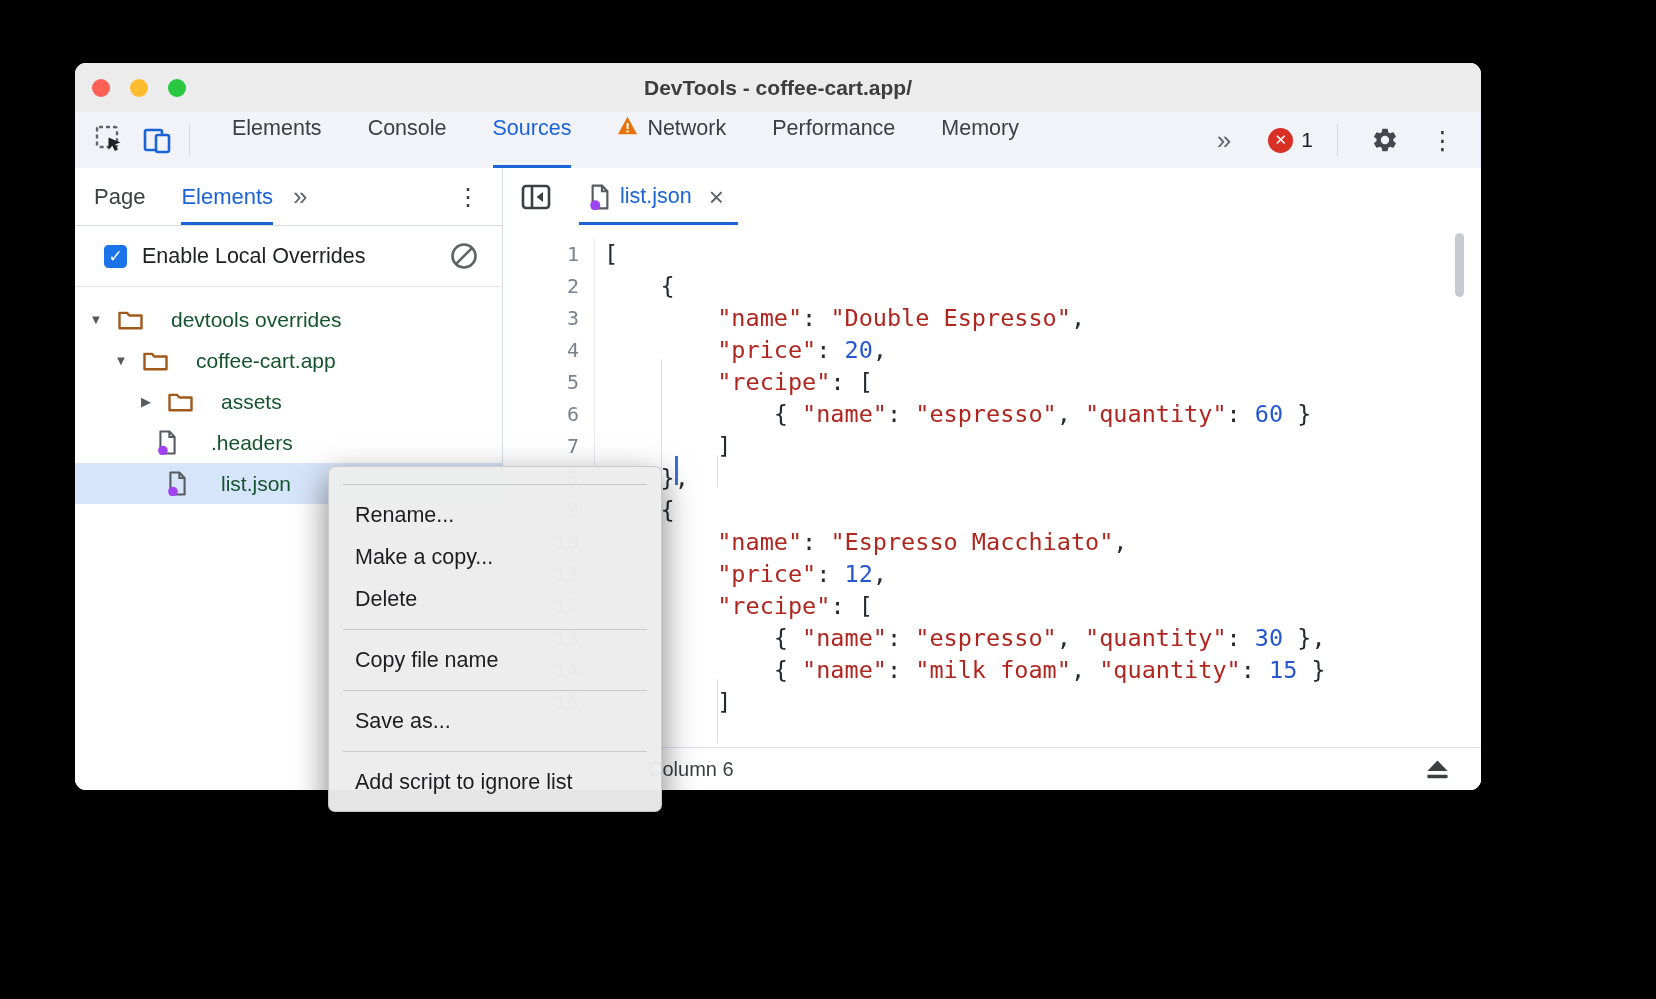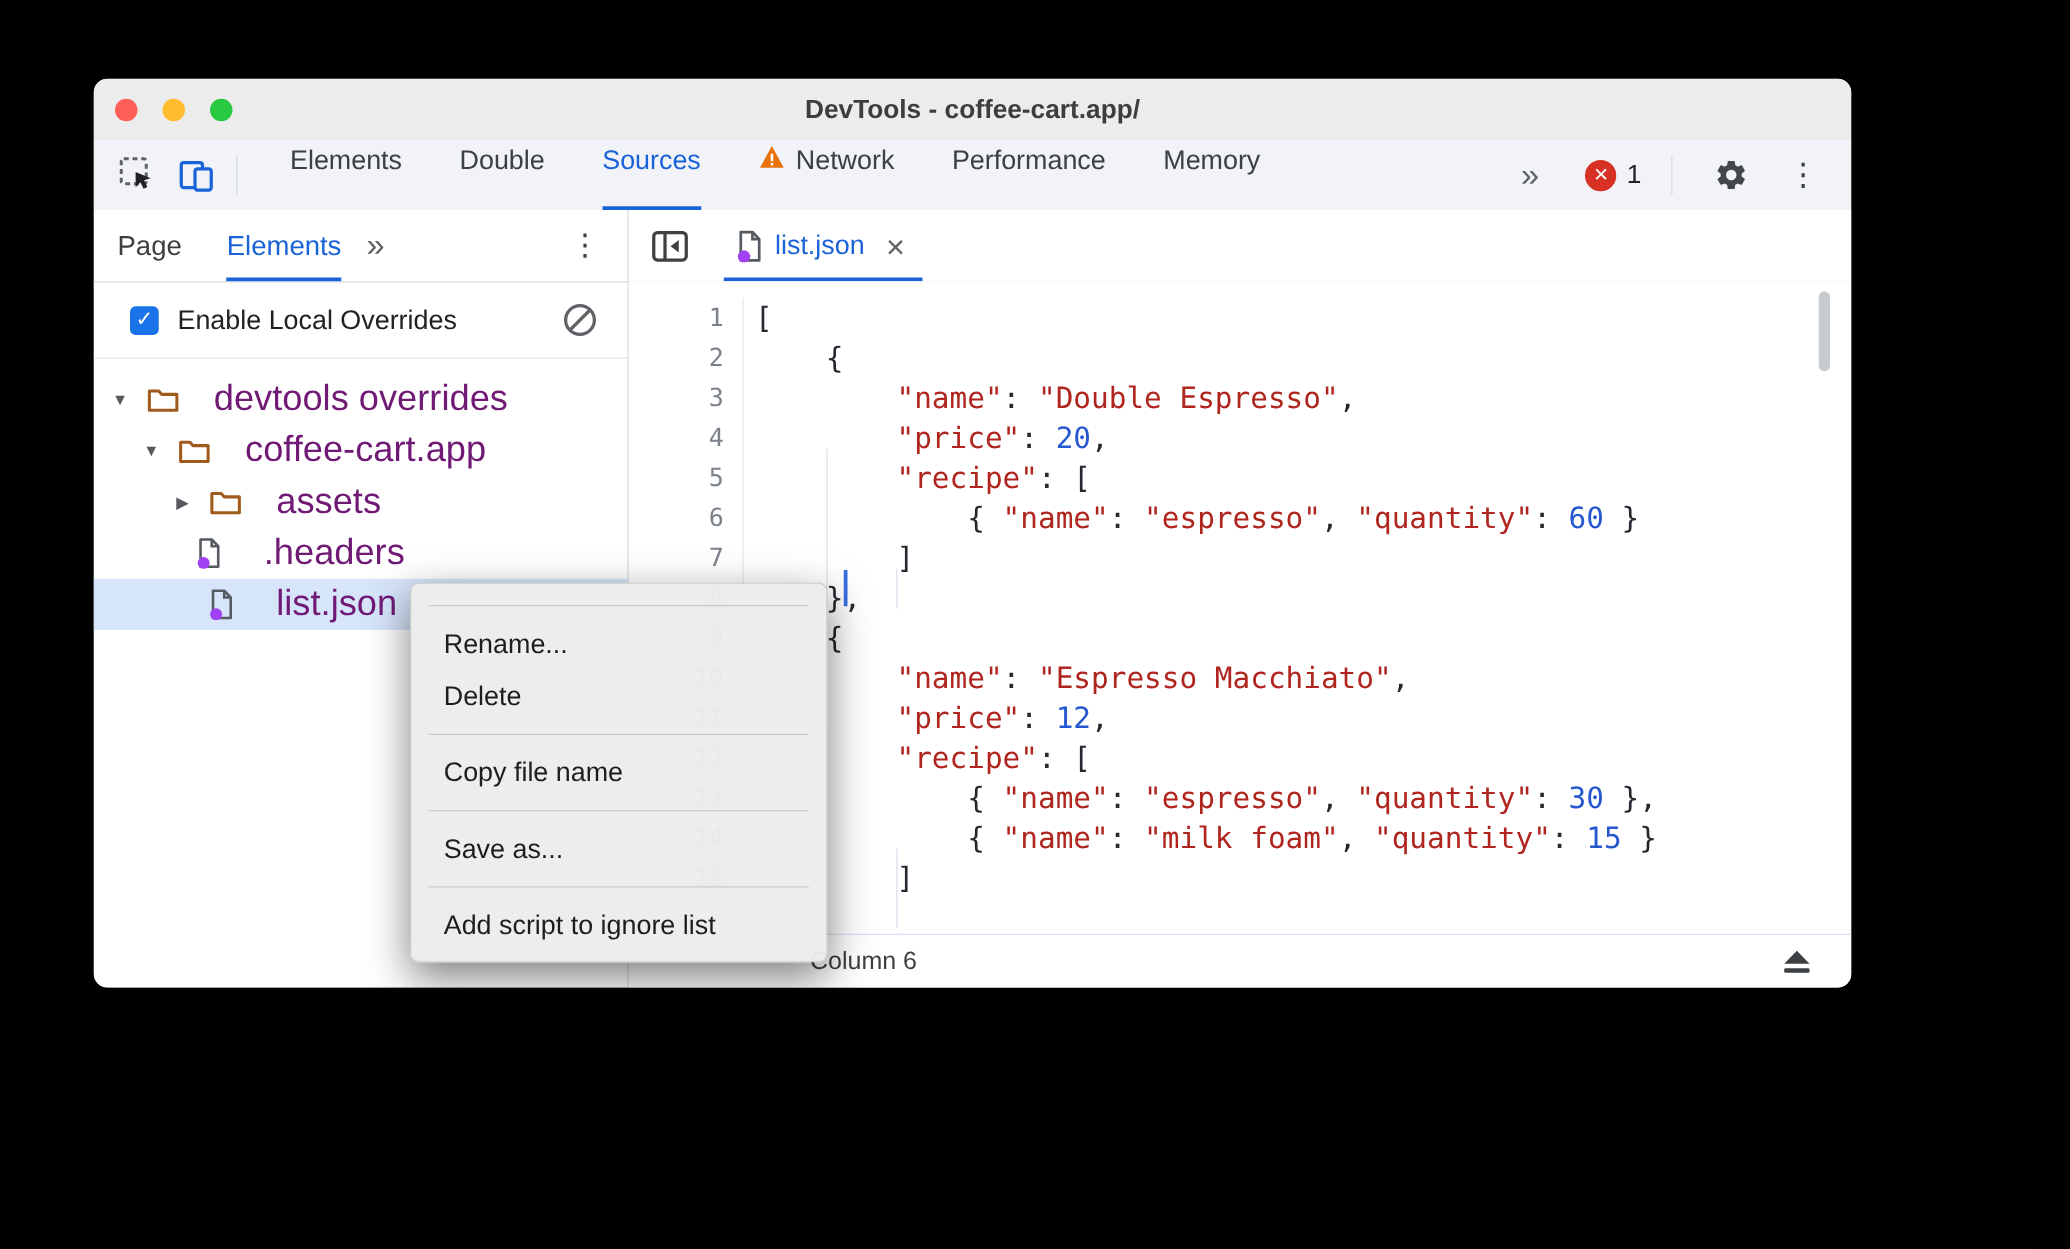--- a/index.html
+++ b/index.html
@@ -41,21 +41,21 @@
   .ovr-row{height:60px;border-bottom:1px solid #e3e6ec;display:flex;align-items:center;padding-left:29px;}
   .cbx{width:23px;height:23px;border-radius:4.5px;background:#1a73e8;color:#fff;font-size:17px;
        font-weight:bold;display:flex;align-items:center;justify-content:center;flex:none;}
   .ovr-label{margin-left:15px;font-size:21.5px;color:#202124;}
   .blockic{margin-left:auto;margin-right:24px;display:flex;}
   #tree{padding-top:12px;}
   .trow{height:41px;display:flex;align-items:center;}
   .trow.sel{background:#d7e5fb;}
   .arrow{width:26px;font-size:13px;color:#565a5f;text-align:center;flex:none;}
   .ticon{width:34px;margin-left:8px;flex:none;display:flex;align-items:center;}
-  .tlabel{font-size:29px;color:#701a75;margin-left:20px;white-space:nowrap;}
+  .tlabel{font-size:21px;color:#14532d;margin-left:20px;white-space:nowrap;}
   
   .editor{position:absolute;left:428px;top:105px;right:0;bottom:0;background:#fff;}
   .ed-head{height:57px;border-bottom:1px solid #d7dbe2;display:flex;align-items:center;padding-left:16px;background:#fff;}
   .ed-tab{display:flex;align-items:center;height:100%;box-sizing:border-box;margin-left:26px;
           padding:3.5px 14px 0 10px;border-bottom:3.5px solid #1a63d8;gap:9px;}
   .ed-tab-label{font-size:21.5px;color:#1a63d8;}
   .ed-close{font-size:26px;color:#5f6368;margin-left:8px;line-height:1;}
   .code{position:absolute;top:57px;left:0;right:0;bottom:42px;overflow:hidden;background:#fff;padding-top:13px;}
   .cline{display:flex;height:32px;line-height:32px;font-family:"DejaVu Sans Mono",monospace;font-size:23.5px;}
   .ln{width:92px;flex:none;text-align:right;padding-right:15px;box-sizing:border-box;
@@ -104,21 +104,21 @@
             <rect x="3" y="5" width="17" height="20" rx="2" stroke="#1a63d8" stroke-width="2.6"></rect>
             <rect x="14" y="10" width="13" height="17" rx="2" fill="#f1f3f9" stroke="#1a63d8" stroke-width="2.6"></rect>
           </svg>
       </span>
       <span class="vsep"></span>
       <div class="tabs" id="main-tabs">
           <div class="tb-tab">
             <span>Elements</span>
           </div>
           <div class="tb-tab">
-            <span>Double</span>
+            <span>Console</span>
           </div>
           <div class="tb-tab active">
             <span>Sources</span>
           </div>
           <div class="tb-tab">
             <span><svg width="21" height="19" viewBox="0 0 24 22">
                 <path d="M12 1 L23 21 H1 Z" fill="#e8710a"></path>
                 <rect x="10.9" y="8" width="2.4" height="7" fill="#fff"></rect>
                 <rect x="10.9" y="16.6" width="2.4" height="2.4" fill="#fff"></rect>
               </svg></span>
@@ -314,20 +314,21 @@
             </svg>
         </span>
       </div>
     </div>
 
   </div>
 
   <div class="ctxmenu" id="ctx-menu">
       <div class="msep"></div>
       <div class="mitem">Rename...</div>
+      <div class="mitem">Make a copy...</div>
       <div class="mitem">Delete</div>
       <div class="msep"></div>
       <div class="mitem">Copy file name</div>
       <div class="msep"></div>
       <div class="mitem">Save as...</div>
       <div class="msep"></div>
       <div class="mitem">Add script to ignore list</div>
     </div>
 </div>
 

